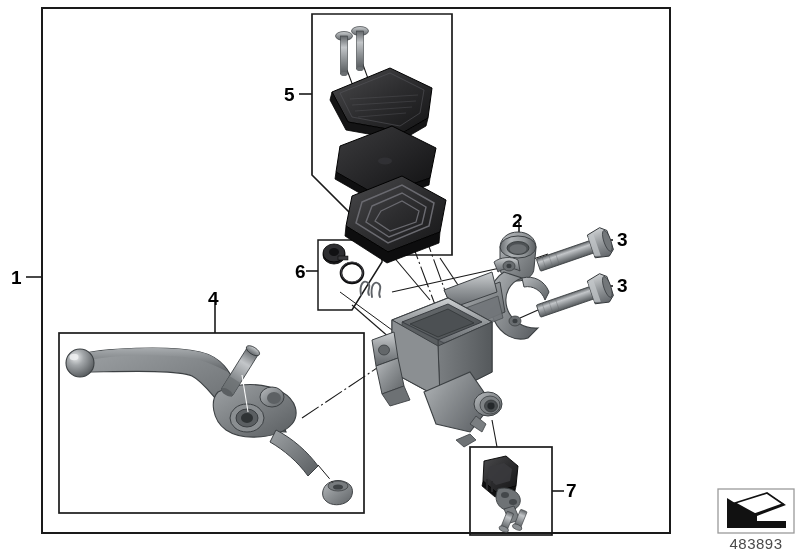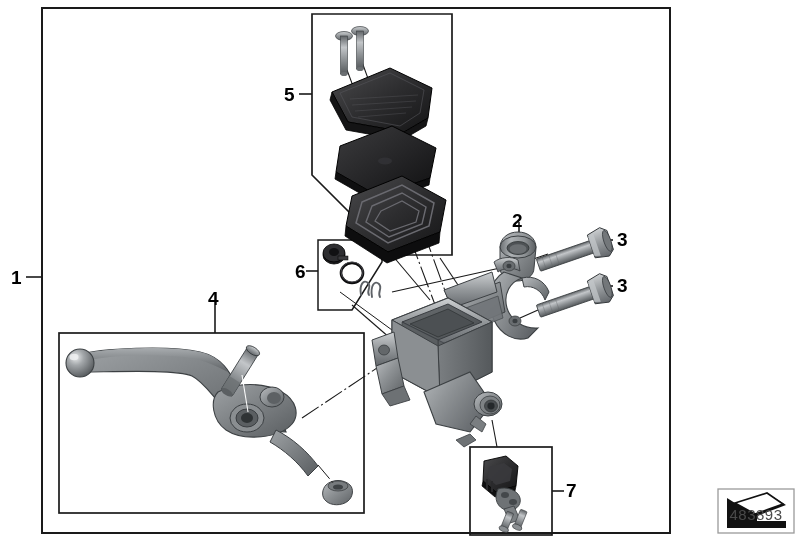--- a/index.html
+++ b/index.html
@@ -29,21 +29,21 @@
     font-family: "Liberation Sans", sans-serif;
     font-weight: bold;
     font-size: 19px;
     color: #000000;
     line-height: 1;
     white-space: nowrap;
   }
   #part-number-caption {
     position: absolute;
     left: 716px;
-    top: 506px;
+    top: 535px;
     width: 80px;
     text-align: center;
     font-family: "Liberation Sans", sans-serif;
     font-size: 15px;
     letter-spacing: 0.5px;
     color: #4a4a4a;
   }
 </style>
 </head>
 <body>

